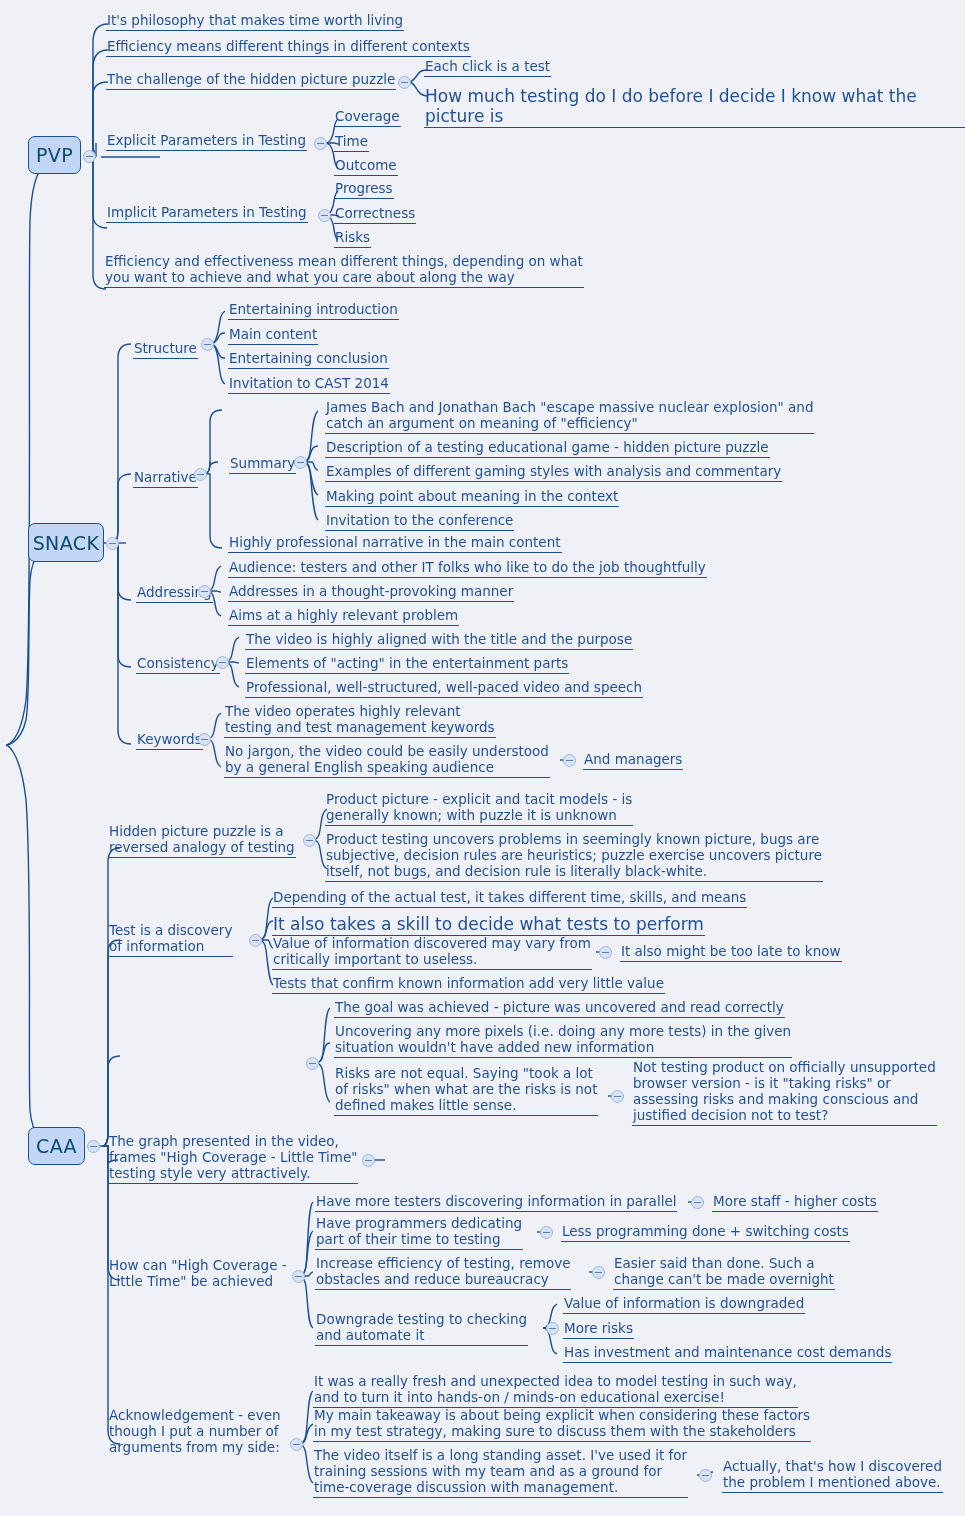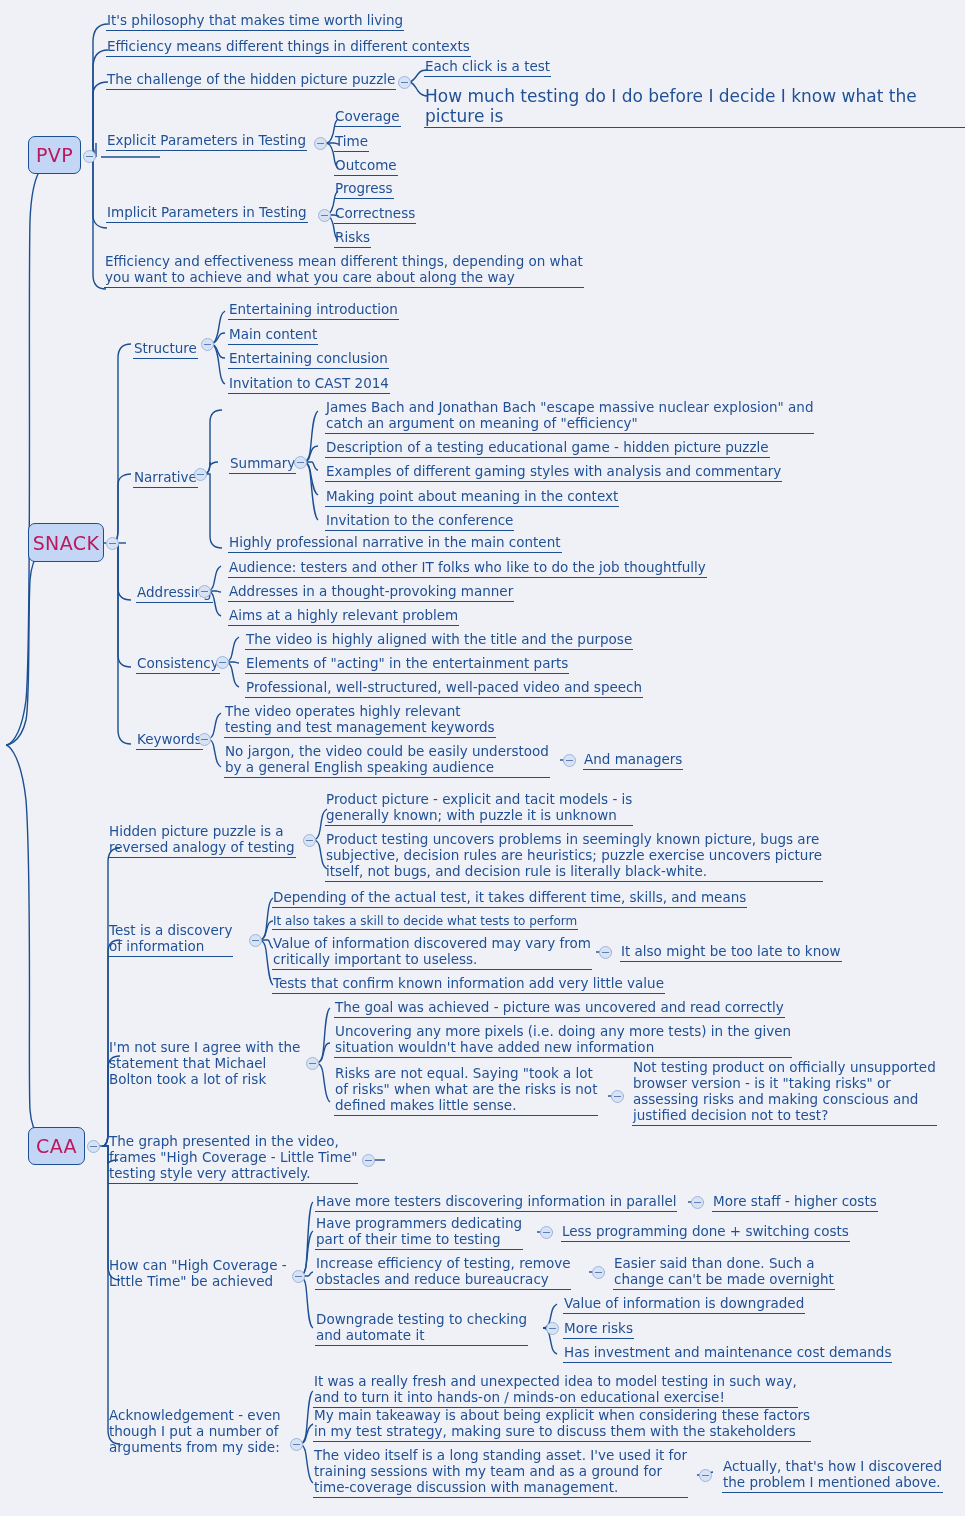--- a/index.html
+++ b/index.html
@@ -21,21 +21,21 @@
     padding:0 1px 1px 1px;
     border-bottom:1.4px solid #1b4f91;
     box-sizing:border-box;
   }
   .node.nb{border-bottom:none;}
   .root{
     position:absolute;
     background:#c3d6f5;
     border:1.6px solid #1b4f91;
     border-radius:7px;
-    color:#be185d;
+    color:#0c4a6e;
     display:flex;align-items:center;justify-content:center;
     font-size:19px;
     letter-spacing:.4px;
     box-sizing:border-box;
   }
   .tog{
     position:absolute;
     width:13px;height:13px;
     border-radius:50%;
     background:#d7e2f5;
@@ -250,30 +250,27 @@
 <div class="node" style="left:325px;top:792px;font-size:13.5px;">Product picture - explicit and tacit models - is
 generally known; with puzzle it is unknown</div>
 <div class="node" style="left:325px;top:832px;font-size:13.5px;">Product testing uncovers problems in seemingly known picture, bugs are
 subjective, decision rules are heuristics; puzzle exercise uncovers picture
 itself, not bugs, and decision rule is literally black-white.</div>
 
 <div class="node" style="left:108px;top:923px;font-size:13.5px;">Test is a discovery
 of information</div>
 <div class="tog" style="left:249px;top:934px;"></div>
 <div class="node" style="left:272px;top:890px;font-size:13.5px;">Depending of the actual test, it takes different time, skills, and means</div>
-<div class="node" style="left:272px;top:914px;font-size:12px;">It also takes a skill to decide what tests to perform</div>
+<div class="node" style="left:272px;top:914px;font-size:17px;">It also takes a skill to decide what tests to perform</div>
 <div class="node" style="left:272px;top:936px;font-size:13.5px;">Value of information discovered may vary from
 critically important to useless.</div>
 <div class="tog" style="left:599px;top:946px;"></div>
 <div class="node" style="left:620px;top:944px;font-size:13.5px;">It also might be too late to know</div>
 <div class="node" style="left:272px;top:976px;font-size:13.5px;">Tests that confirm known information add very little value</div>
 
-<div class="node nb" style="left:108px;top:1040px;font-size:13.5px;">I'm not sure I agree with the
- statement that Michael
-Bolton took a lot of risk</div>
 <div class="tog" style="left:306px;top:1057px;"></div>
 <div class="node" style="left:334px;top:1000px;font-size:13.5px;">The goal was achieved - picture was uncovered and read correctly</div>
 <div class="node" style="left:334px;top:1024px;font-size:13.5px;">Uncovering any more pixels (i.e. doing any more tests) in the given
 situation wouldn't have added new information</div>
 <div class="node" style="left:334px;top:1066px;font-size:13.5px;">Risks are not equal. Saying "took a lot
 of risks" when what are the risks is not
 defined makes little sense.</div>
 <div class="tog" style="left:611px;top:1090px;"></div>
 <div class="node" style="left:632px;top:1060px;font-size:13.5px;">Not testing product on officially unsupported
 browser version - is it "taking risks" or

